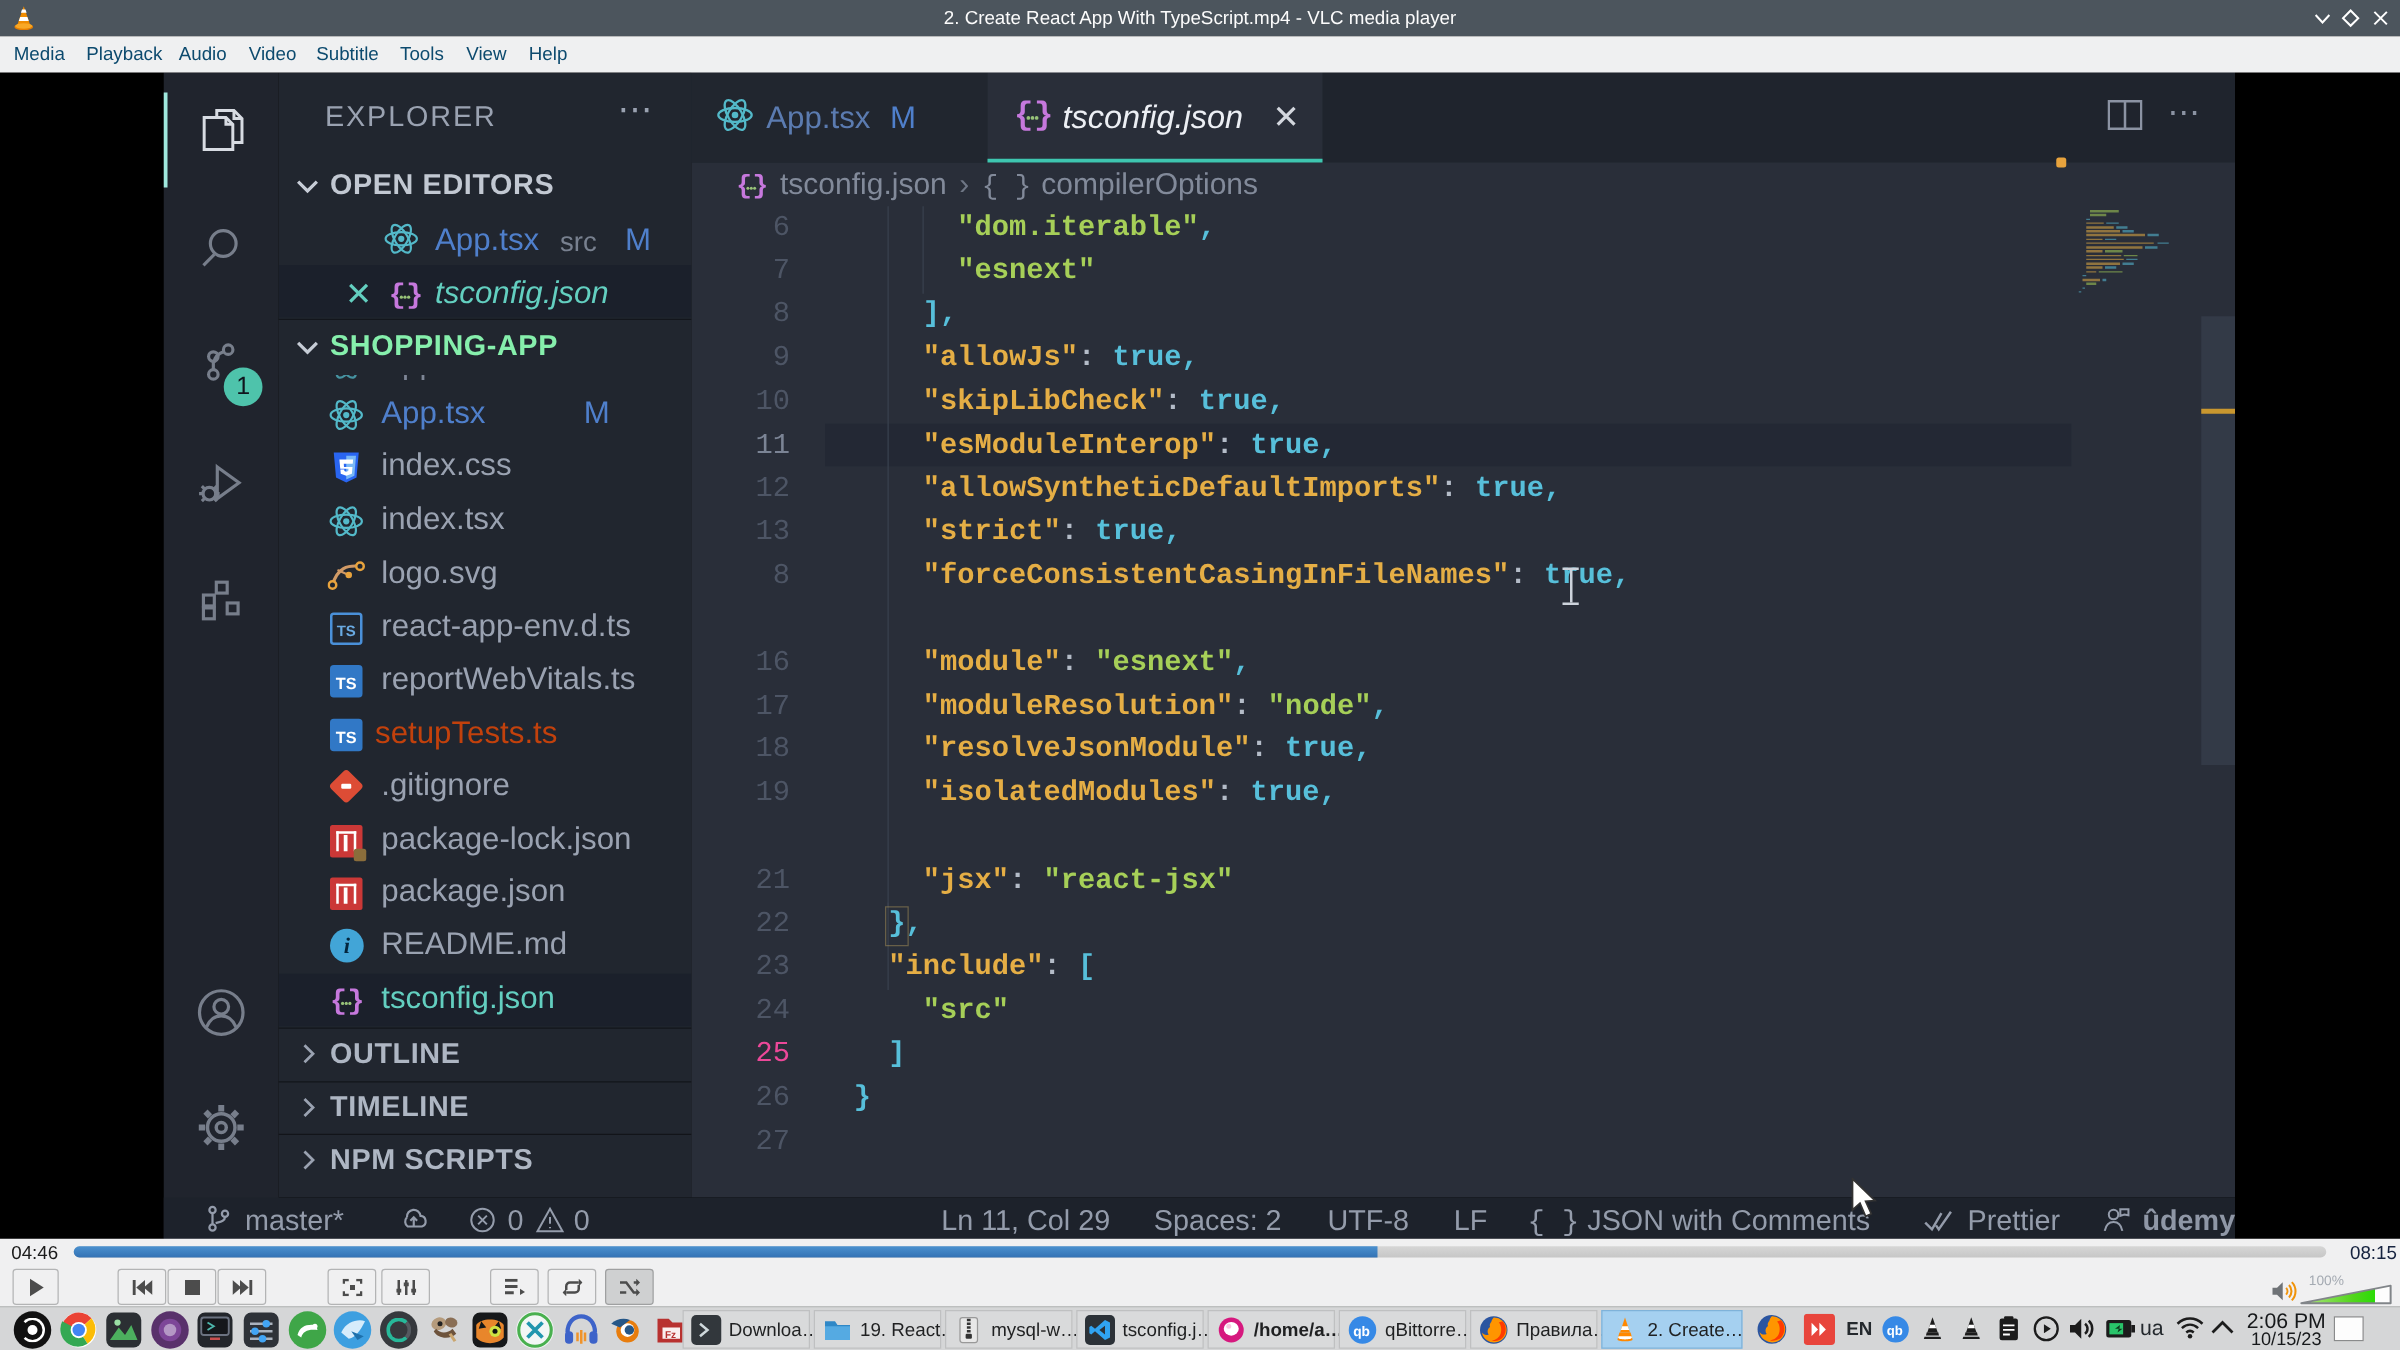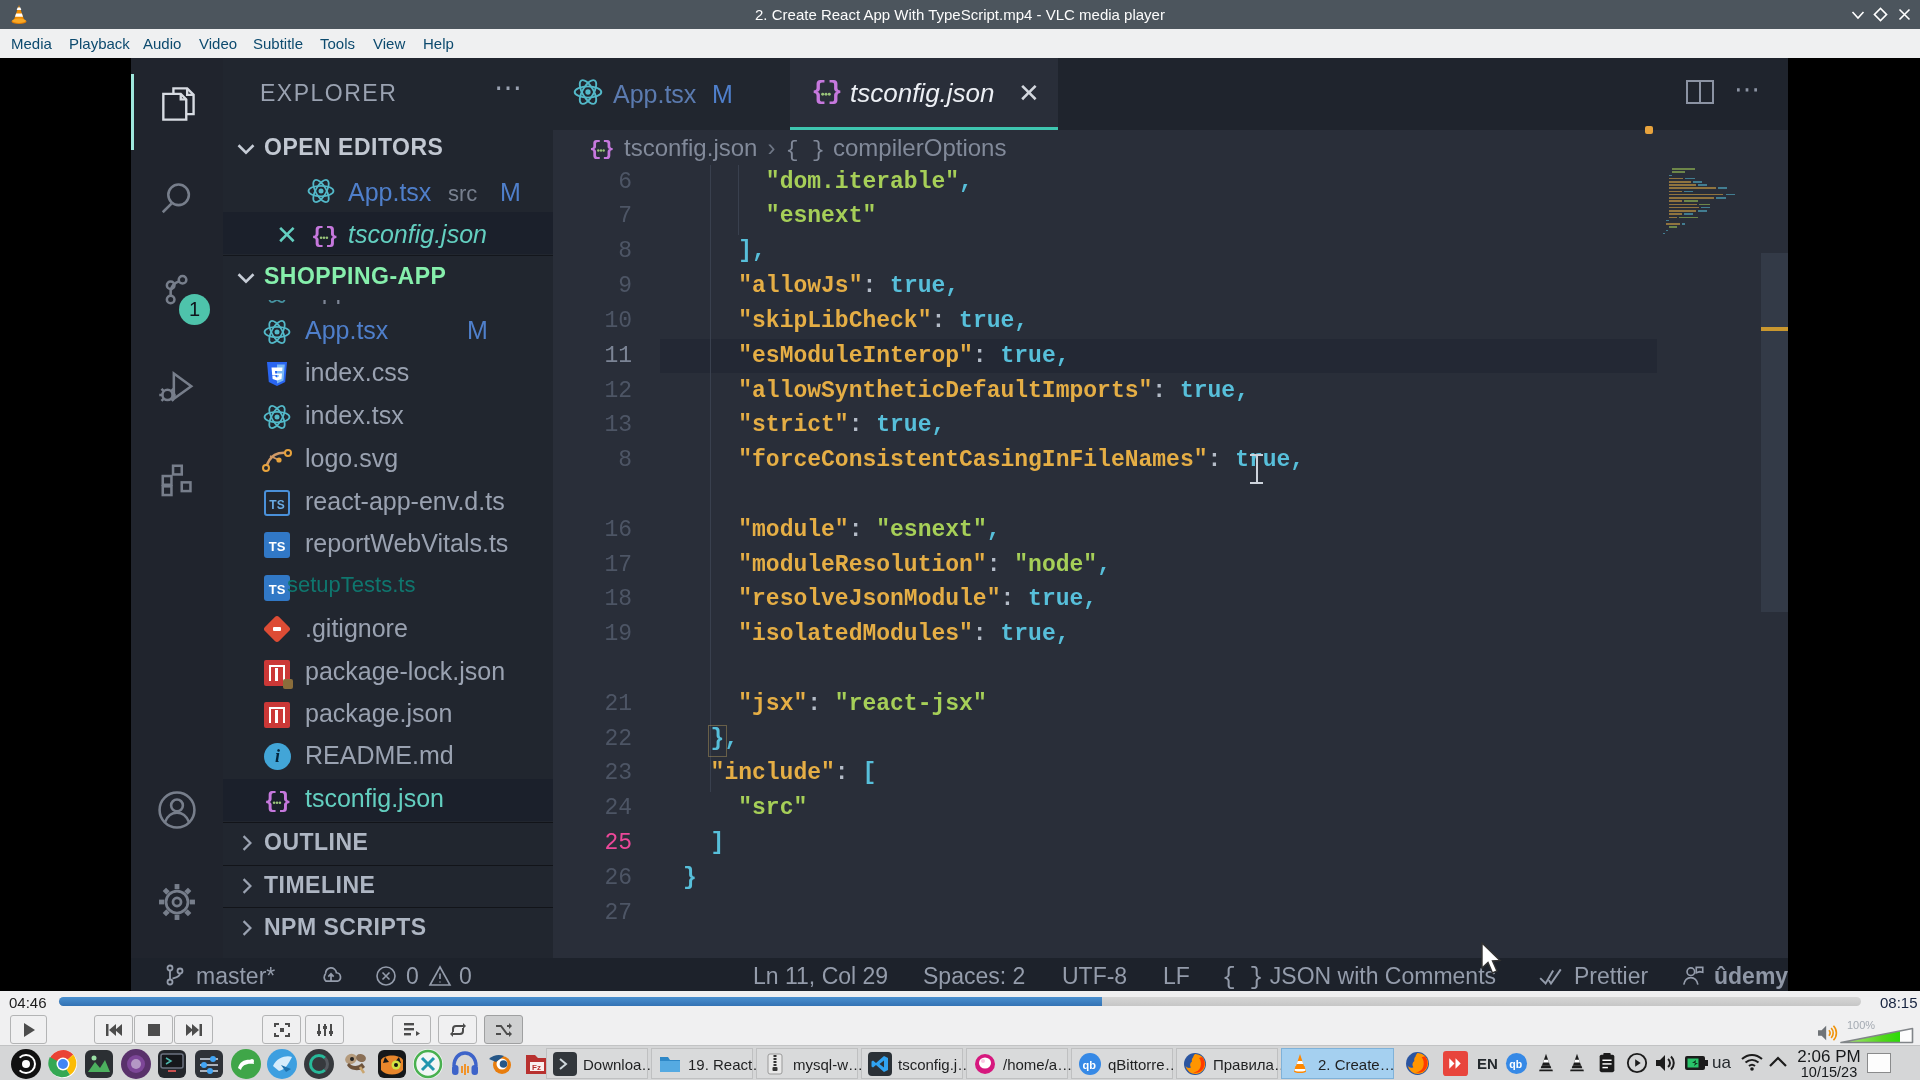--- a/index.html
+++ b/index.html
@@ -244,21 +244,21 @@
         <circle cx="4" cy="22" r="3" fill="#1f242d" stroke="#e8a33d" stroke-width="2"></circle>
         <circle cx="26" cy="7" r="3" fill="#1f242d" stroke="#e8a33d" stroke-width="2"></circle>
         <circle cx="17" cy="14" r="2.6" fill="#e8a33d"></circle>
       </svg>
 <div style="position:absolute;left:305px;top:386px;font-size:25px;color:#9aa2b1;white-space:nowrap">logo.svg</div>
 <div style="position:absolute;left:264px;top:432px;width:26px;height:26px;border:2px solid #4a90d9;border-radius:3px;color:#6aaae2;font:bold 12px 'Liberation Sans',sans-serif;text-align:center;line-height:26px;box-sizing:border-box">TS</div>
 <div style="position:absolute;left:305px;top:429px;font-size:25px;color:#9aa2b1;white-space:nowrap">react-app-env.d.ts</div>
 <div style="position:absolute;left:264px;top:474px;width:26px;height:26px;background:#3178c6;border-radius:3px;color:#fff;font:bold 13px 'Liberation Sans',sans-serif;text-align:center;line-height:30px">TS</div>
 <div style="position:absolute;left:305px;top:471px;font-size:25px;color:#9aa2b1;white-space:nowrap">reportWebVitals.ts</div>
 <div style="position:absolute;left:264px;top:517px;width:26px;height:26px;background:#3178c6;border-radius:3px;color:#fff;font:bold 13px 'Liberation Sans',sans-serif;text-align:center;line-height:30px">TS</div>
-<div style="position:absolute;left:287px;top:514px;font-size:22px;color:#0f766e;white-space:nowrap">setupTests.ts</div>
+<div style="position:absolute;left:300px;top:514px;font-size:25px;color:#c2410c;white-space:nowrap">setupTests.ts</div>
 <div style="position:absolute;left:267px;top:561px;width:20px;height:20px;background:#dd4c35;transform:rotate(45deg);border-radius:3px"></div>
       <div style="position:absolute;left:273px;top:569px;width:8px;height:4px;background:#fff;border-radius:1px"></div>
 <div style="position:absolute;left:305px;top:556px;font-size:25px;color:#9aa2b1;white-space:nowrap">.gitignore</div>
 <div style="position:absolute;left:264px;top:602px;width:26px;height:26px;background:#cb3837;border-radius:2px;position:absolute">
         <div style="position:absolute;left:5px;top:5px;width:16px;height:16px;border:2.5px solid #fff;border-bottom:none;box-sizing:border-box"></div>
         <div style="position:absolute;left:11px;top:8px;width:3px;height:13px;background:#fff"></div>
         <div style="position:absolute;right:-3px;bottom:-3px;width:10px;height:10px;background:#8a6d3b;border-radius:2px"></div>
       </div>
 <div style="position:absolute;left:305px;top:599px;font-size:25px;color:#9aa2b1;white-space:nowrap">package-lock.json</div>
 <div style="position:absolute;left:264px;top:644px;width:26px;height:26px;background:#cb3837;border-radius:2px;position:absolute">
@@ -654,21 +654,21 @@
 <div class="tbtn" style="left:861px;width:102px;">
       <div style="position:absolute;left:6px;top:3px;width:24px;height:24px">
         <div style="position:absolute;inset:0;background:#2b3137;border-radius:4px">
           <svg width="24" height="24" viewBox="0 0 24 24" style="position:absolute">
             <path d="M16 4 L20 6 V18 L16 20 L8 13 L5 15.5 L3.5 14.5 V9.5 L5 8.5 L8 11 Z M16 8.5 L11.5 12 L16 15.5 Z" fill="#30a3f1"></path>
           </svg>
         </div>
       </div>
       <div class="lbl">tsconfig.j…</div>
     </div>
-<div class="tbtn" style="left:966px;width:102px;">
+<div class="tbtn" style="left:966px;width:102px;font-weight:bold;">
       <div style="position:absolute;left:6px;top:3px;width:24px;height:24px"><svg width="24" height="24" viewBox="0 0 24 24">
           <circle cx="12" cy="12" r="10" fill="#d6187e"></circle>
           <ellipse cx="12" cy="11" rx="6" ry="5.5" fill="#fff"></ellipse>
           <circle cx="10" cy="9" r="2" fill="#f7c9e2"></circle>
         </svg></div>
       <div class="lbl">/home/a…</div>
     </div>
 <div class="tbtn" style="left:1071px;width:102px;">
       <div style="position:absolute;left:6px;top:3px;width:24px;height:24px"><svg width="24" height="24" viewBox="0 0 24 24">
           <circle cx="12" cy="12" r="11" fill="#3689e6"></circle>

